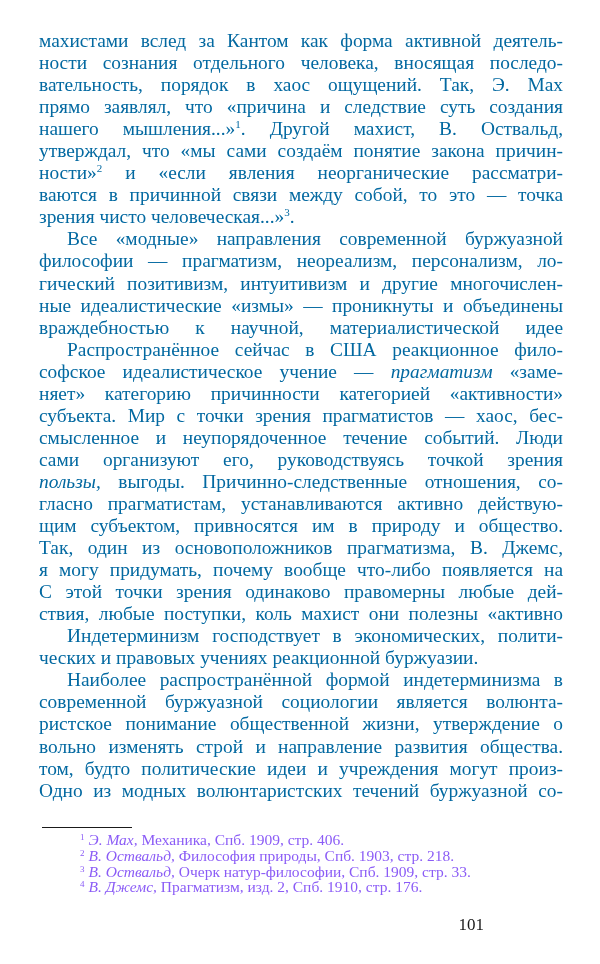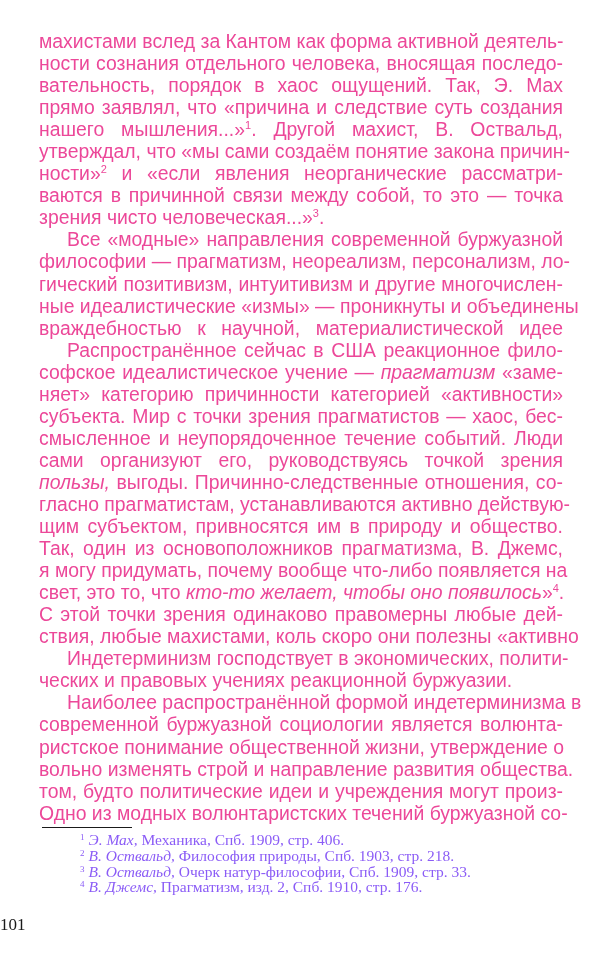--- a/index.html
+++ b/index.html
@@ -1,30 +1,30 @@
 <!DOCTYPE html>
 <html><head>
 <meta charset="utf-8">
 <style>
   html, body { margin: 0; padding: 0; background: #ffffff; }
   body { width: 600px; height: 964px; position: relative; overflow: hidden; }
-  .page { position: absolute; left: 39px; top: 30px; width: 524px; color: #ec4899;
-    font-family: Liberation Sans, sans-serif; }
+  .page { position: absolute; left: 39px; top: 30px; width: 524px; color: #0369a1;
+    font-family: Liberation Serif, serif; }
   .main { font-size: 19.4px; line-height: 22.05px; text-align: justify; }
   .line { display: block; white-space: nowrap; text-align: justify; text-align-last: justify; height: 22.05px; }
   .line.last { text-align-last: left; }
   .indent { padding-left: 28px; }
   i { font-style: italic; }
   sup { font-size: 11px; vertical-align: 7px; line-height: 0; }
   .rule { position: absolute; left: 42px; top: 827px; width: 90px; border-top: 1.5px solid #1a1a1a; }
   .notes { position: absolute; left: 80px; top: 832px; font-family: Liberation Serif, serif;
     font-size: 15.5px; line-height: 15.8px; color: #8b5cf6; }
   .note { display: block; white-space: nowrap; }
   .note sup { font-size: 9px; vertical-align: 5px; margin-right: 4px; }
-  .pagenum { position: absolute; left: 0; width: 484px; top: 915px; text-align: left;
+  .pagenum { position: absolute; left: 0; width: 484px; top: 915px; text-align: right;
     font-family: "Liberation Serif", serif; font-size: 17px; color: #1a1a1a; }
 </style>
 </head>
 <body>
 
 <div class="page">
   <div class="main">
 
     <div>
       <span class="line">махистами вслед за Кантом как форма активной деятель-</span>
@@ -51,23 +51,22 @@
       <span class="line"><span>софское идеалистическое учение — </span><i>прагматизм</i><span> «заме-</span></span>
       <span class="line">няет» категорию причинности категорией «активности»</span>
       <span class="line">субъекта. Мир с точки зрения прагматистов — хаос, бес-</span>
       <span class="line">смысленное и неупорядоченное течение событий. Люди</span>
       <span class="line">сами организуют его, руководствуясь точкой зрения</span>
       <span class="line"><i>пользы,</i><span> выгоды. Причинно-следственные отношения, со-</span></span>
       <span class="line">гласно прагматистам, устанавливаются активно действую-</span>
       <span class="line">щим субъектом, привносятся им в природу и общество.</span>
       <span class="line">Так, один из основоположников прагматизма, В. Джемс,</span>
       <span class="line">я могу придумать, почему вообще что-либо появляется на</span>
-      <span class="line"><span>свет, это то, что </span><i>кто-то желает, чтобы оно появилось</i><span>»</span><sup>4</sup><span>.</span></span>
       <span class="line">С этой точки зрения одинаково правомерны любые дей-</span>
-      <span class="line">ствия, любые махистами, коль скоро они полезны «активно</span>
+      <span class="line">ствия, любые поступки, коль махист они полезны «активно</span>
     </div>
 
     <div>
       <span class="line indent">Индетерминизм господствует в экономических, полити-</span>
       <span class="line last">ческих и правовых учениях реакционной буржуазии.</span>
     </div>
 
     <div>
       <span class="line indent">Наиболее распространённой формой индетерминизма в</span>
       <span class="line">современной буржуазной социологии является волюнта-</span>

